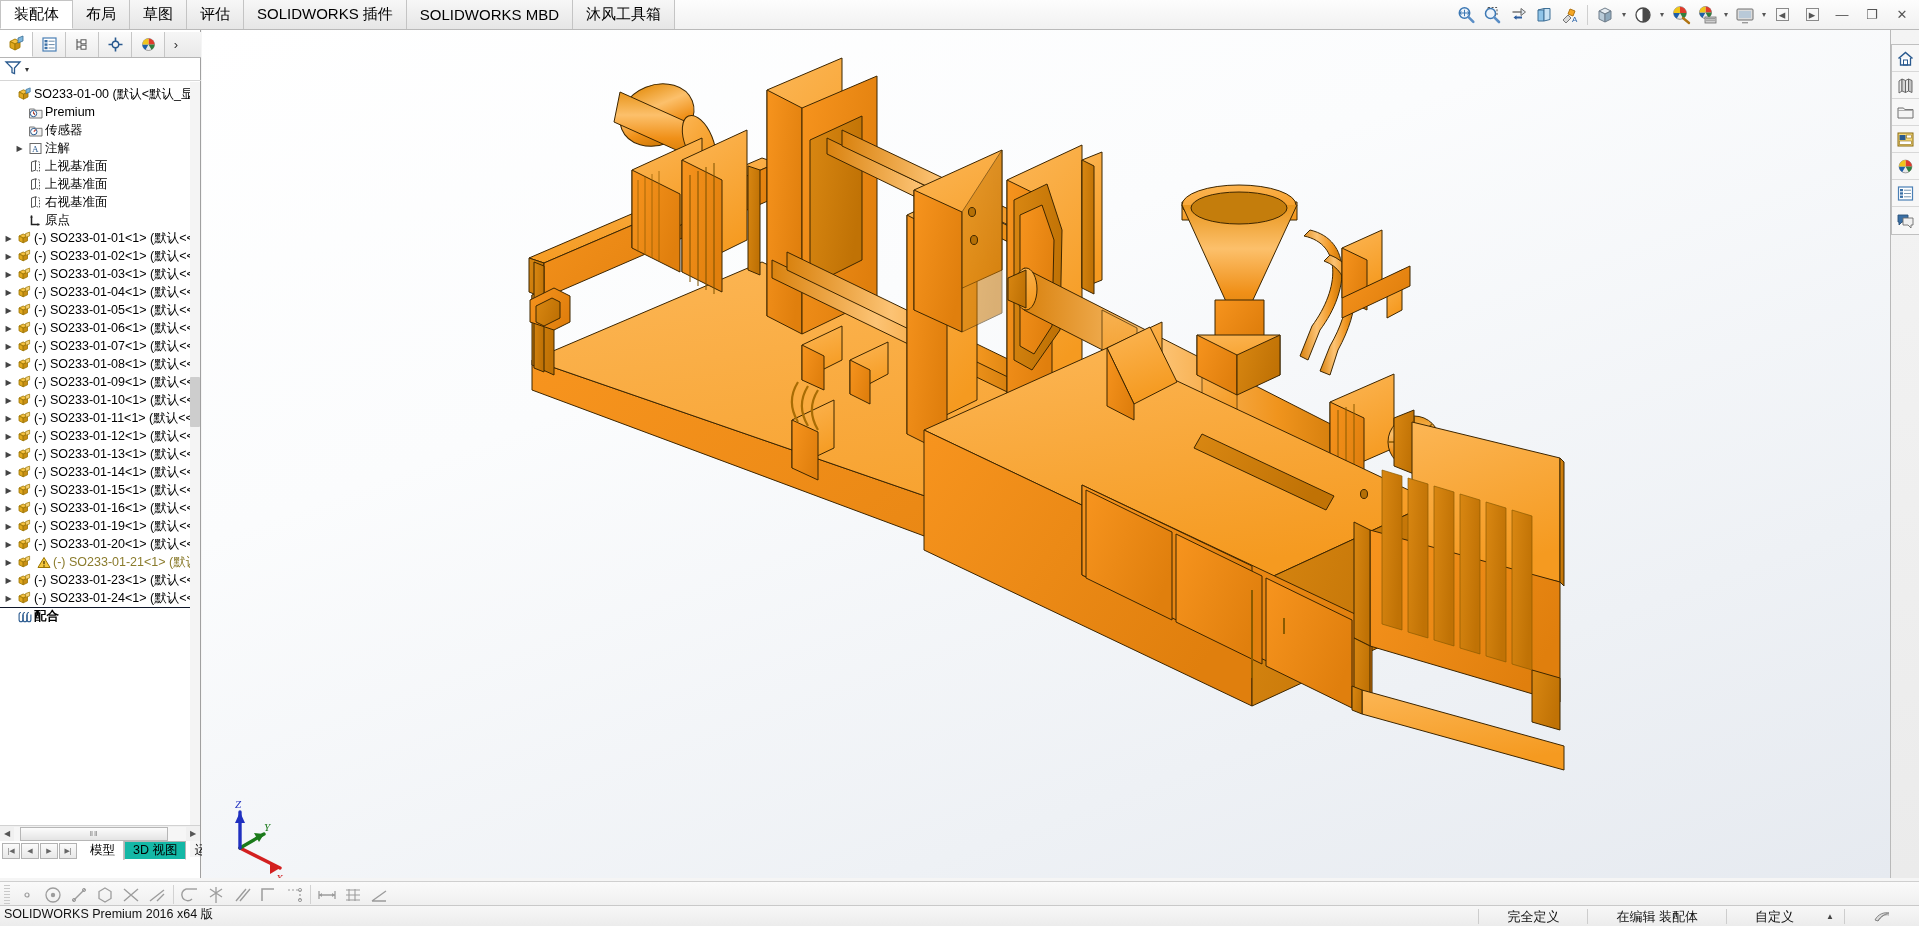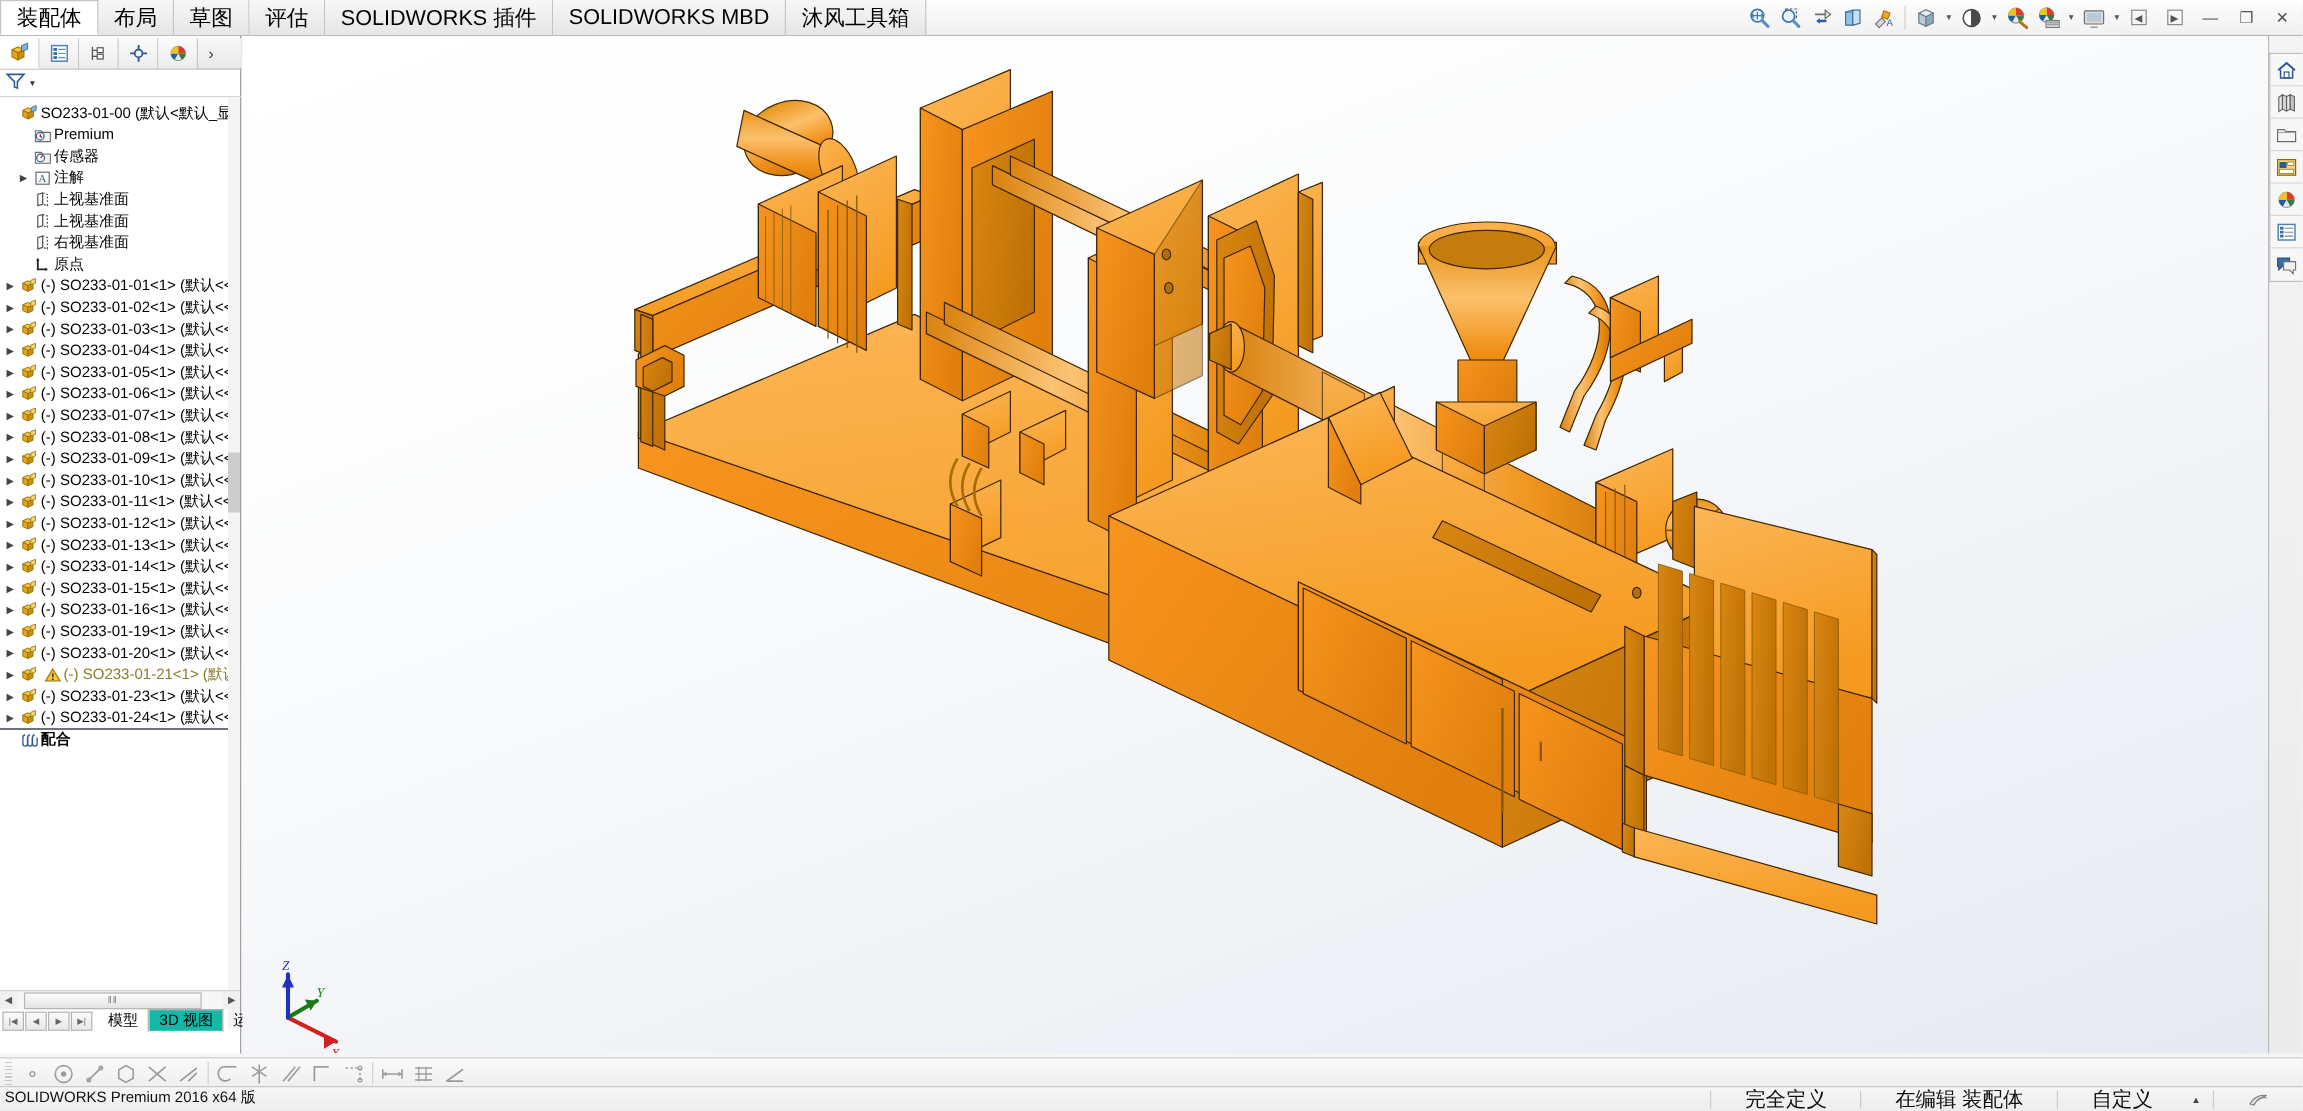--- a/index.html
+++ b/index.html
@@ -16,21 +16,21 @@
   
   #ribbon {
     position: absolute; left: 0; top: 0; width: 1919px; height: 30px;
     background: linear-gradient(to bottom,#fdfdfd 0%, #f1f1f1 100%);
     border-bottom: 1px solid #b9b9b9;
   }
   .tabstrip { position: absolute; left: 0; top: 0; height: 30px; display: flex; align-items: stretch; }
   .rtab {
     display: flex; align-items: center; justify-content: center;
     padding: 0 13px; height: 29px;
-    font-size: 18px; color: #000;
+    font-size: 15px; color: #000;
     background: linear-gradient(to bottom,#f7f7f7 0%,#e6e6e6 100%);
     border-right: 1px solid #c4c4c4;
     cursor: default; white-space: nowrap;
   }
   .rtab.active {
     background: #ffffff;
     border-bottom: 1px solid #ffffff;
     position: relative; z-index: 3;
     border-left: 1px solid #c4c4c4;
     border-top: 1px solid #c4c4c4;
@@ -147,21 +147,21 @@
 
   
   #statusbar {
     position: absolute; left: 0; bottom: 0; width: 1919px; height: 21px;
     background: linear-gradient(to bottom,#f7f7f7,#ececec); border-top: 1px solid #c9c9c9;
     display: flex; align-items: flex-start; font-size: 12.5px; color: #111;
   }
   #statusleft { padding-left: 4px; }
   #statusright { position: absolute; right: 0; top: 0; height: 21px; display: flex; align-items: center; }
   .sbcell { padding: 0 28px; height: 15px; display: flex; align-items: center;
-    border-left: 1px solid #cdcdcd; font-size: 17px; }
+    border-left: 1px solid #cdcdcd; font-size: 13px; }
   .sbcaret { font-size: 8px; color: #444; padding: 0 10px 0 4px;}
 </style>
 </head>
 <body>
 
 <div id="app">
 
   <div id="ribbon">
     <div class="tabstrip" id="tabstrip">
         <div class="rtab active first">装配体</div>

